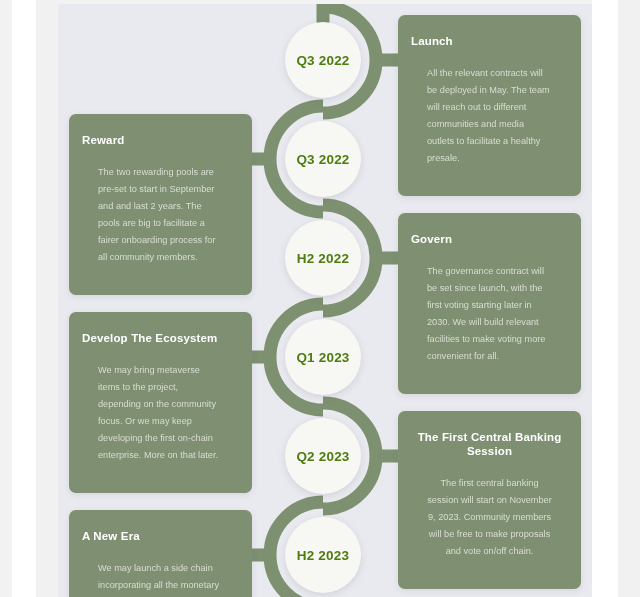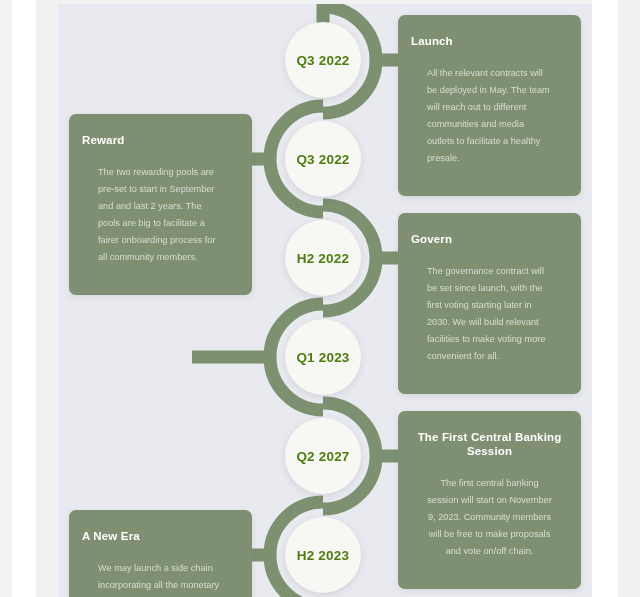--- a/index.html
+++ b/index.html
@@ -163,31 +163,35 @@
         <div class="node" style="top: 205px;">
           <div class="card card-right">
             <h3 class="card-title">Govern</h3>
             <p class="card-body">The governance contract will be set since launch, with the first voting starting later in 2030. We will build relevant facilities to make voting more convenient for all.</p>
           </div>
           <div class="badge">
             <span class="badge-label">H2 2022</span>
           </div>
         </div>
         <div class="node" style="top: 304px;">
+          <div class="card card-left">
+            <h3 class="card-title">Develop The Ecosystem</h3>
+            <p class="card-body">We may bring metaverse items to the project, depending on the community focus. Or we may keep developing the first on-chain enterprise. More on that later.</p>
+          </div>
           <div class="badge">
             <span class="badge-label">Q1 2023</span>
           </div>
         </div>
         <div class="node" style="top: 403px; text-align: center;">
           <div class="card card-right">
             <h3 class="card-title">The First Central Banking Session</h3>
             <p class="card-body">The first central banking session will start on November 9, 2023. Community members will be free to make proposals and vote on/off chain.</p>
           </div>
           <div class="badge">
-            <span class="badge-label">Q2 2027</span>
+            <span class="badge-label">Q2 2023</span>
           </div>
         </div>
         <div class="node" style="top: 502px;">
           <div class="card card-left">
             <h3 class="card-title">A New Era</h3>
             <p class="card-body">We may launch a side chain incorporating all the monetary mechanism at this stage or in H1 2024. Transactions and governance will be cheap and on a massive scale.</p>
           </div>
           <div class="badge">
             <span class="badge-label">H2 2023</span>
           </div>

